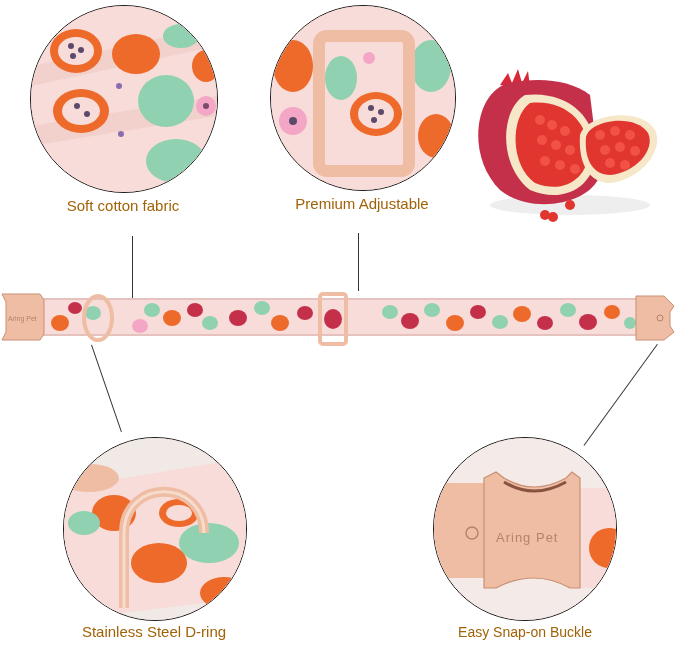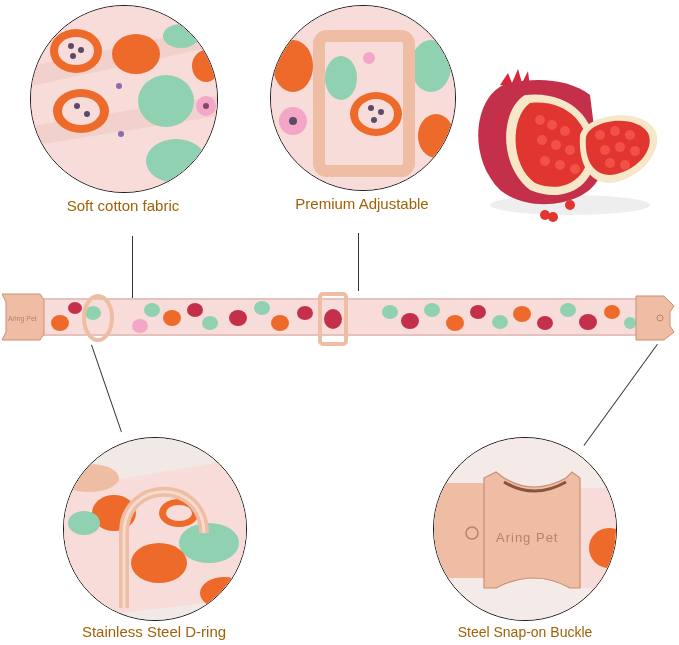--- a/index.html
+++ b/index.html
@@ -182,13 +182,13 @@
     <rect width="182" height="182" fill="#f4ebe8"></rect>
     <rect x="0" y="45" width="60" height="95" fill="#eebda4"></rect>
     <rect x="140" y="50" width="42" height="100" fill="#f8dcd9"></rect>
     <circle cx="175" cy="110" r="20" fill="#ee6a2a"></circle>
     <path d="M50 40 L62 34 L70 40 Q100 58 132 40 L138 34 L146 40 L146 150 L136 150 Q100 130 62 150 L50 150 Z" fill="#eebda4" stroke="#c98f73" stroke-width="1.2"></path>
     <path d="M70 44 Q100 62 132 44" fill="none" stroke="#8a5340" stroke-width="3"></path>
     <circle cx="38" cy="95" r="6" fill="none" stroke="#b7836a" stroke-width="1.5"></circle>
   </svg>
   <div class="abs" style="left:62px; top:92px; font-size:13px; color:#b7836a; letter-spacing:1px;">Aring Pet</div>
 </div>
-<div class="label" style="left:430px; top:624px; width:190px; font-size:14px;">Steel Snap-on Buckle</div>
+<div class="label" style="left:430px; top:624px; width:190px; font-size:14px;">Easy Snap-on Buckle</div>
 
 </body></html>

